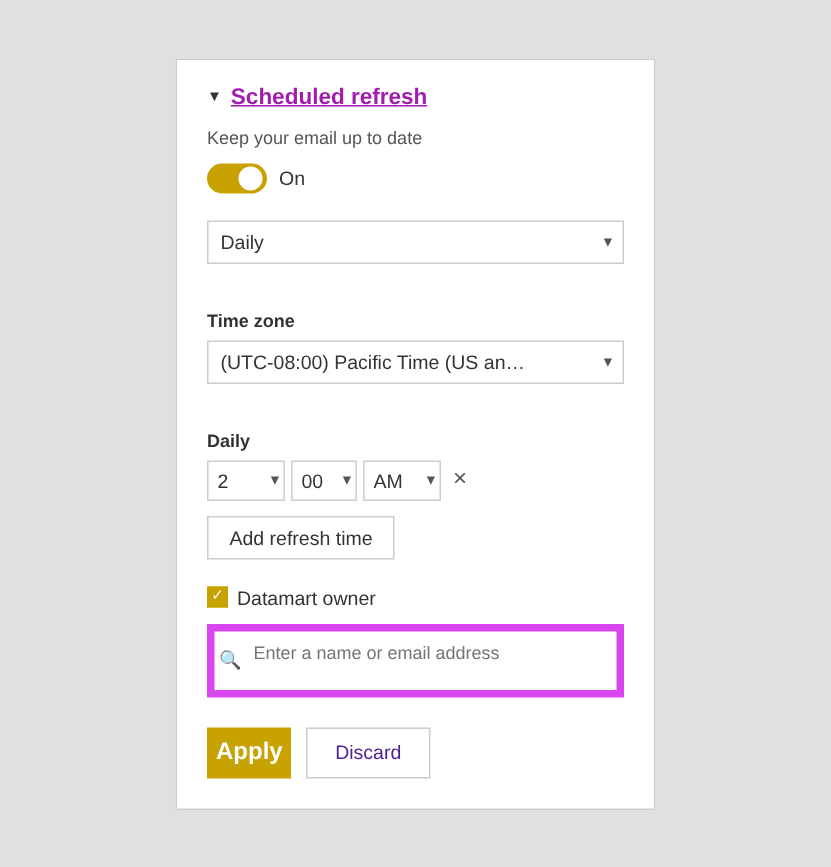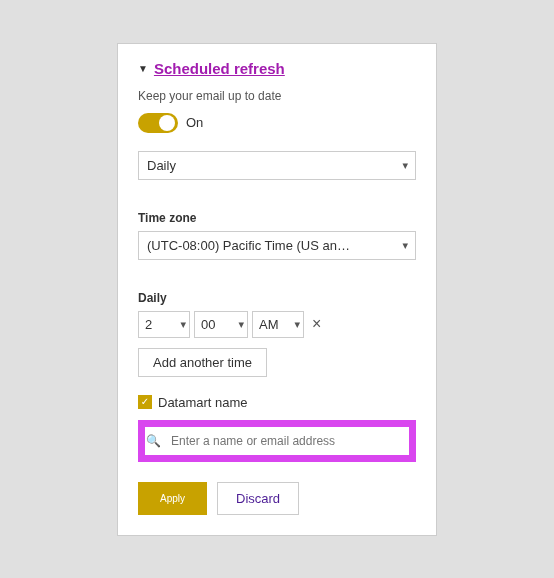--- a/index.html
+++ b/index.html
@@ -118,21 +118,21 @@
       position: relative;
     }
     .time-select-wrap {
       position: relative;
       display: inline-block;
     }
     .time-select-wrap .select-arrow {
       right: 4px;
     }
     .time-select.hour { width: 52px; }
-    .time-select.minute { width: 54px; }
+    .time-select.minute { width: 44px; }
     .time-select.ampm { width: 52px; }
     .remove-btn {
       background: none;
       border: none;
       cursor: pointer;
       font-size: 16px;
       color: #555;
       padding: 2px 4px;
       line-height: 1;
     }
@@ -184,37 +184,37 @@
     .email-icon {
       position: absolute;
       left: 8px;
       top: 50%;
       transform: translateY(-50%);
       font-size: 12px;
       color: #888;
     }
     .email-input {
       width: 100%;
-      border: 7px solid #d946ef;
-      padding: 7px 10px 7px 26px;
+      border: 5px solid #d946ef;
+      padding: 7px 10px 18px 26px;
       font-size: 12px;
       color: #999;
       outline: none;
     }
     .button-row {
       display: flex;
       gap: 10px;
     }
     .apply-btn {
       background: #c8a200;
       border: none;
       color: #fff;
-      padding: 8px 22px;
-      font-size: 10px;
-      font-weight: 400;
+      padding: 8px 6px;
+      font-size: 16px;
+      font-weight: 700;
       cursor: pointer;
     }
     .discard-btn {
       background: #fff;
       border: 1px solid #ccc;
       color: #4c1d95;
       padding: 8px 18px;
       font-size: 13px;
       cursor: pointer;
     }
@@ -292,29 +292,29 @@
       <select class="time-select ampm">
         <option selected="">AM</option>
         <option>PM</option>
       </select>
       <span class="select-arrow">▾</span>
     </div>
     <button class="remove-btn">×</button>
   </div>
 
   
-  <button class="add-time-btn">Add another time</button>
+  <button class="add-time-btn">Add refresh time</button>
 
   
 
   <div class="checkbox-row">
     <div class="checkbox-styled">
       <span class="checkmark">✓</span>
     </div>
-    <span class="checkbox-text">Datamart name</span>
+    <span class="checkbox-text">Datamart owner</span>
   </div>
 
   
   <div class="email-input-wrap">
     <span class="email-icon">🔍</span>
     <input type="text" class="email-input" placeholder="Enter a name or email address" style="">
   </div>
 
   
   <div class="button-row">

